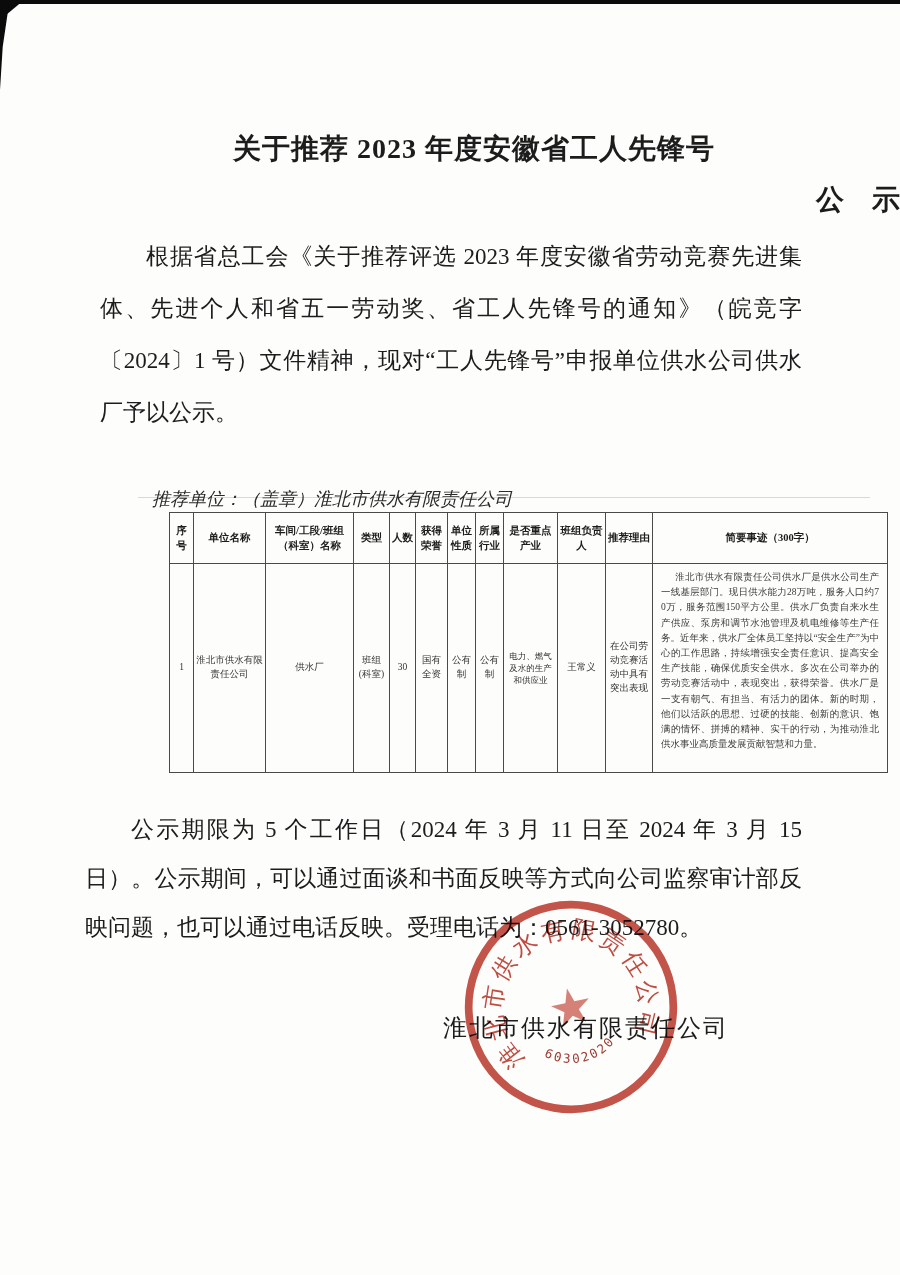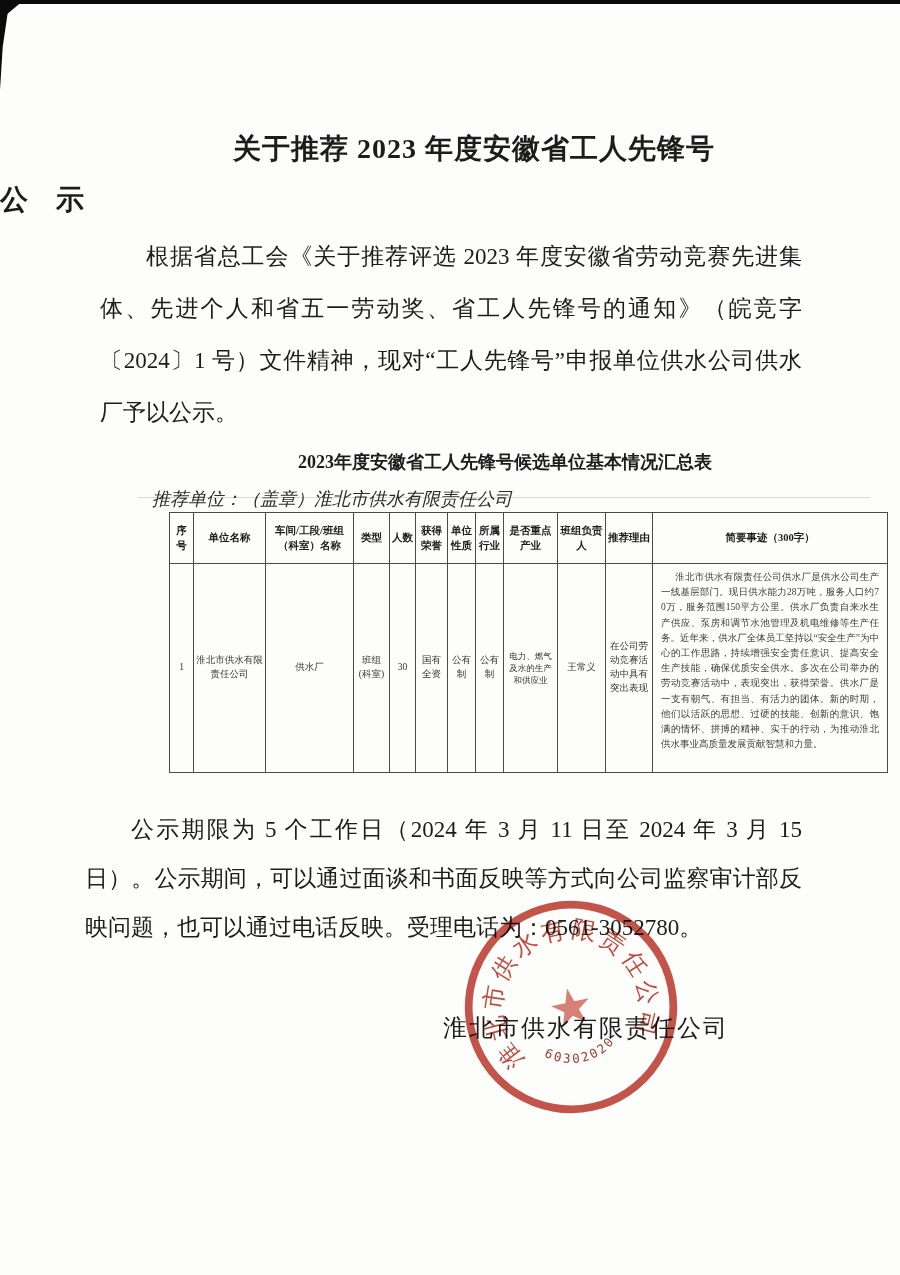--- a/index.html
+++ b/index.html
@@ -13,21 +13,21 @@
   }
   
   .edge-top{position:absolute;top:0;left:0;width:100%;height:4px;background:#0b0b0b;}
   .corner-tl{position:absolute;top:0;left:0;width:24px;height:20px;background:#0b0b0b;
     clip-path:polygon(0 0,100% 0,0 100%);}
   .edge-left-wedge{position:absolute;top:4px;left:0;width:9px;height:86px;background:#0b0b0b;
     clip-path:polygon(0 0,100% 0,30% 50%,0 100%);}
 
   .title1{position:absolute;top:130px;left:0;width:100%;text-align:center;
     font-size:28px;font-weight:bold;letter-spacing:1px;margin-left:24px;}
-  .title2{position:absolute;top:181px;left:0;width:100%;text-align:left;
+  .title2{position:absolute;top:181px;left:0;width:100%;text-align:right;
     font-size:28px;font-weight:bold;}
   .para1{position:absolute;top:231px;left:100px;width:702px;
     font-size:23px;line-height:52px;text-align:justify;text-indent:2em;}
   .tbl-title{position:absolute;top:450px;left:140px;width:730px;text-align:center;
     font-size:18px;font-weight:bold;}
   .tbl-rule{position:absolute;top:497px;left:138px;width:732px;border-top:1px solid #d9d9d6;}
   .recommender{position:absolute;top:487px;left:152px;font-size:18px;font-style:italic;color:#2a2a2a;}
 
   table.summary{position:absolute;top:512px;left:169px;width:718px;
     border-collapse:collapse;table-layout:fixed;}
@@ -63,21 +63,20 @@
 
   <div class="edge-top"></div>
   <div class="corner-tl"></div>
   <div class="edge-left-wedge"></div>
 
   <div class="title1">关于推荐 2023 年度安徽省工人先锋号</div>
   <div class="title2">公　示</div>
 
   <div class="para1">根据省总工会《关于推荐评选 2023 年度安徽省劳动竞赛先进集体、先进个人和省五一劳动奖、省工人先锋号的通知》（皖竞字〔2024〕1 号）文件精神，现对“工人先锋号”申报单位供水公司供水厂予以公示。</div>
 
-  <div class="tbl-title">2023年度安徽省工人先锋号候选单位基本情况汇总表</div>
   <div class="tbl-rule"></div>
   <div class="recommender">推荐单位：（盖章）淮北市供水有限责任公司</div>
 
   <table class="summary">
     <colgroup>
       <col style="width:24px">
         <col style="width:72px">
         <col style="width:88px">
       <col style="width:36px">
         <col style="width:26px">

